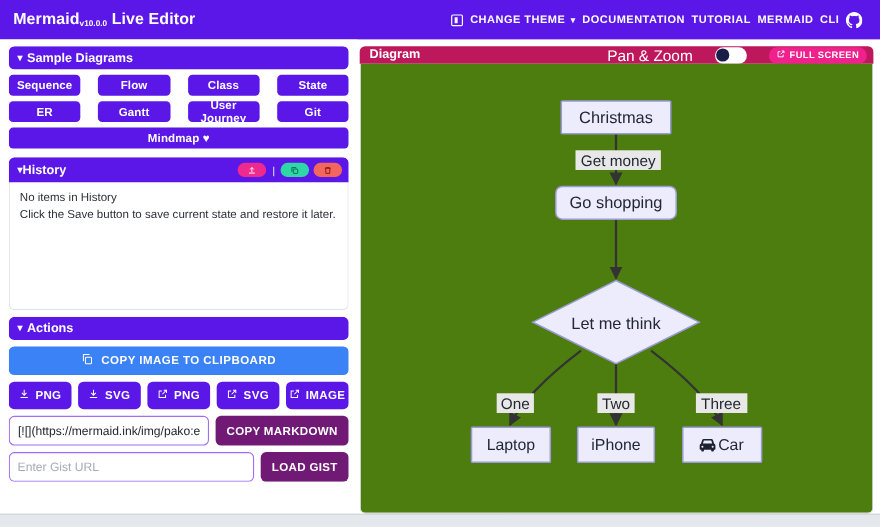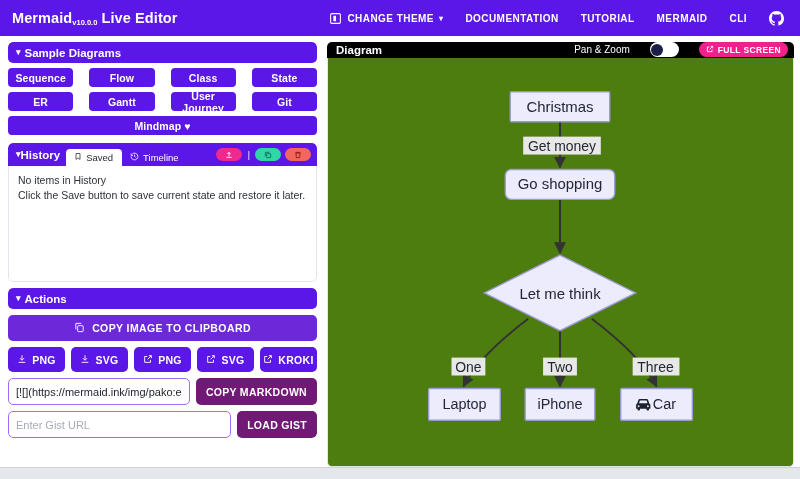--- a/index.html
+++ b/index.html
@@ -13,21 +13,21 @@
 
   
   .navbar {
     height: 36px; background: #5b16e8; color: #fff;
     display: flex; align-items: center; flex: 0 0 36px;
     padding: 0 10px 0 12px;
   }
   .brand { font-size: 14.5px; font-weight: bold; letter-spacing: .1px; white-space: nowrap; }
   .brand .ver { font-size: 7.5px; font-weight: bold; vertical-align: baseline; position: relative; top: 2px; letter-spacing: 0; }
   .navspacer { flex: 1 1 auto; }
-  .navlinks { display: flex; align-items: center; gap: 22px; padding-right: 6px; }
+  .navlinks { display: flex; align-items: center; gap: 6px; padding-right: 6px; }
   .navlink {
     font-size: 10px; font-weight: bold; letter-spacing: .45px;
     color: #fff; text-decoration: none; white-space: nowrap;
     display: flex; align-items: center; gap: 5px; cursor: pointer;
   }
   .navlink svg { display: block; }
   .chev { font-size: 8px; opacity: .95; }
 
   
   .body { flex: 1 1 auto; display: flex; min-height: 0; background: #fff; }
@@ -83,21 +83,21 @@
   .hist-body {
     background: #fff; border: 1px solid #dfe3ea; border-top: none;
     border-radius: 0 0 5px 5px;
     padding: 7px 9px; height: 116px;
     font-size: 10.5px; color: #2c3038; line-height: 1.45;
   }
 
   
   .actions-body { padding: 6px 0 0 0; display: flex; flex-direction: column; gap: 6px; }
   .wide-btn {
-    width: 100%; height: 26px; background: #6d28d9; color: #fff;
+    width: 100%; height: 26px; background: #3b82f6; color: #fff;
     border: none; border-radius: 5px; font-size: 10.5px; font-weight: bold;
     letter-spacing: .4px; display: flex; align-items: center; justify-content: center;
     gap: 7px; cursor: pointer; font-family: "Liberation Sans", sans-serif;
   }
   .exp-row { display: flex; gap: 6px; }
   .exp-btn {
     flex: 1 1 0; height: 25px; background: #5b16e8; color: #fff;
     border: none; border-radius: 5px; font-size: 10.5px; font-weight: bold;
     display: flex; align-items: center; justify-content: center; gap: 5px;
     cursor: pointer; letter-spacing: .3px; font-family: "Liberation Sans", sans-serif;
@@ -129,26 +129,26 @@
     background: #701a75; color: #fff; border: none; border-radius: 5px;
     font-size: 10.5px; font-weight: bold; letter-spacing: .3px;
     padding: 0 10px; cursor: pointer; white-space: nowrap;
     font-family: "Liberation Sans", sans-serif;
   }
 
   
   .right { flex: 1 1 auto; padding: 6px 6px 0 2px; min-width: 0; display: flex; flex-direction: column; }
   .diagram-card { display: flex; flex-direction: column; flex: 1 1 auto; min-height: 0; }
   .diagram-head {
-    background: #000000; color: #fff; height: 16px; border-radius: 5px 5px 0 0;
+    background: #be185d; color: #fff; height: 16px; border-radius: 5px 5px 0 0;
     display: flex; align-items: center; padding: 0 6px 0 9px; gap: 20px;
     font-size: 11.5px; font-weight: bold;
   }
   .dh-spacer { flex: 1 1 auto; }
-  .pz-label { font-size: 10px; font-weight: normal; }
+  .pz-label { font-size: 14px; font-weight: normal; }
   .toggle {
     width: 29px; height: 15px; border-radius: 9px; background: #fff;
     position: relative; cursor: pointer; flex: 0 0 29px;
   }
   .toggle .knob {
     position: absolute; left: 1.5px; top: 1.5px; width: 12px; height: 12px;
     border-radius: 50%; background: #1b1f47;
   }
   .fs-btn {
     background: #f0208c; color: #fff; border: none; border-radius: 9px;
@@ -229,40 +229,20 @@
           <div class="srow">
             <button class="pbtn">Mindmap ♥</button>
           </div>
         </div>
       </div>
 
       <div class="card">
         <div class="hist-head">
           <span class="caret">▾</span>
           <span>History</span>
-          <div class="htabs">
-            <div class="htab active">
-              <span>
-                <svg width="8" height="9" viewBox="0 0 24 24" fill="none" stroke="#33383f" stroke-width="2.4">
-                  <path d="M6 3h12v18l-6-5-6 5z"></path>
-                </svg>
-              </span>
-              <span>Saved</span>
-            </div>
-            <div class="htab">
-              <span>
-                <svg width="9" height="9" viewBox="0 0 24 24" fill="none" stroke="#ffffff" stroke-width="2.2">
-                  <path d="M3 12a9 9 0 1 0 3-6.7"></path>
-                    <path d="M3 4v5h5"></path>
-                    <path d="M12 7v5l3 2"></path>
-                </svg>
-              </span>
-              <span>Timeline</span>
-            </div>
-          </div>
           <div class="hbtns">
             <button class="hbtn" style="background:#ee2a8f">
               <span>
                 <svg width="8" height="8" viewBox="0 0 24 24" fill="none" stroke="#ffffff" stroke-width="2.6">
                   <path d="M12 16V4"></path>
                     <path d="M7 9l5-5 5 5"></path>
                     <path d="M4 19h16"></path>
                 </svg>
               </span>
             </button>
@@ -351,21 +331,21 @@
               <span>SVG</span>
             </button>
             <button class="exp-btn">
               <span>
                 <svg width="10" height="10" viewBox="0 0 24 24" fill="none" stroke="#ffffff" stroke-width="2.2">
                   <path d="M14 4h6v6"></path>
                     <path d="M20 4l-9 9"></path>
                     <path d="M18 14v6H4V6h6"></path>
                 </svg>
               </span>
-              <span>KROKI</span>
+              <span>IMAGE</span>
             </button>
           </div>
 
 
           <div class="inp-row">
             <input class="tinput" type="text" value="[![](https://mermaid.ink/img/pako:eNpVj" style="">
             <button class="sbtn">COPY MARKDOWN</button>
           </div>
 
           <div class="inp-row">

